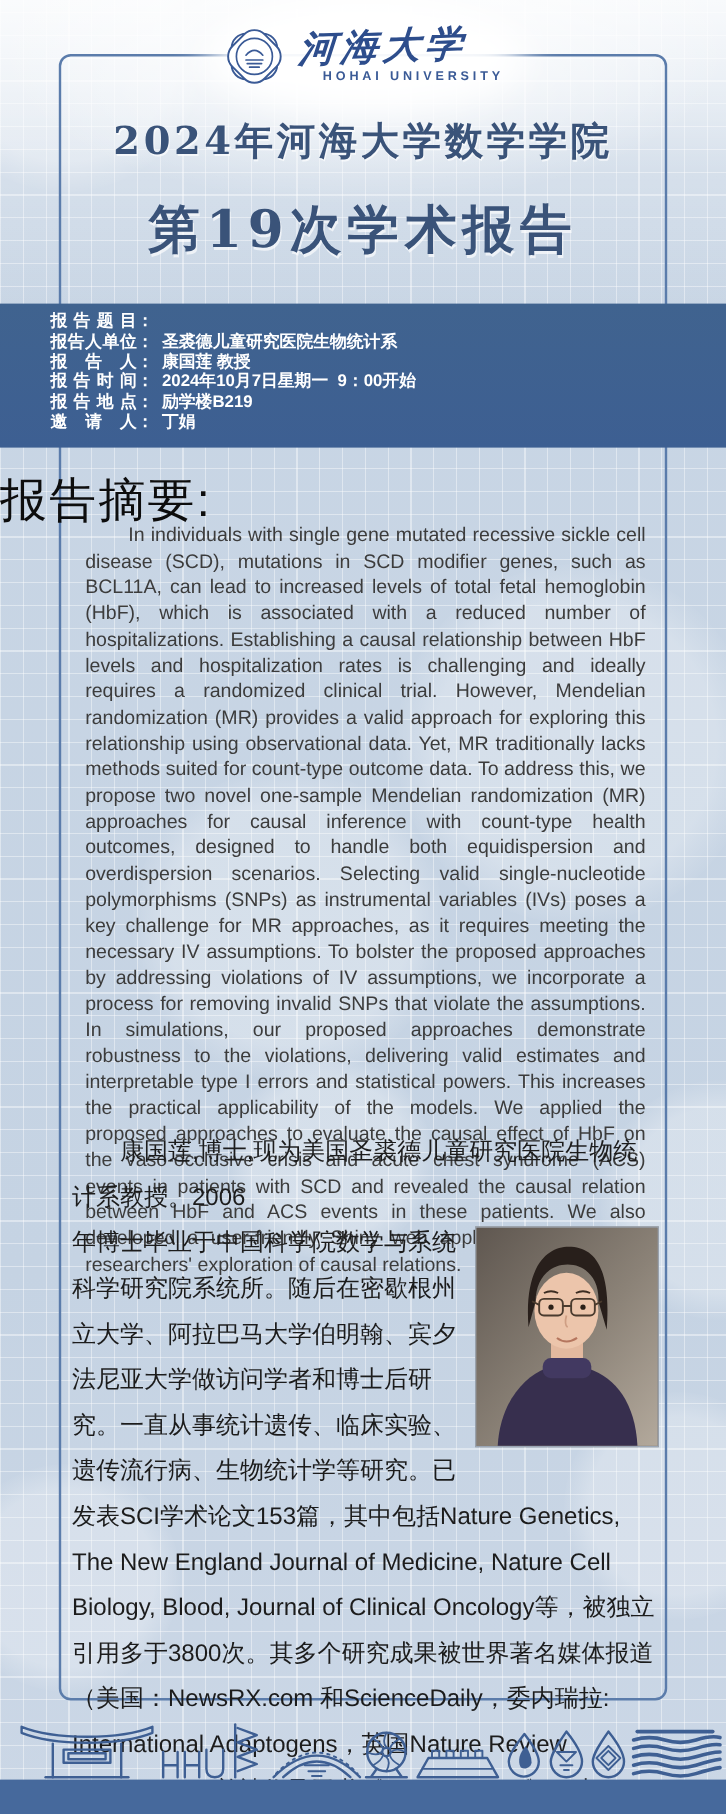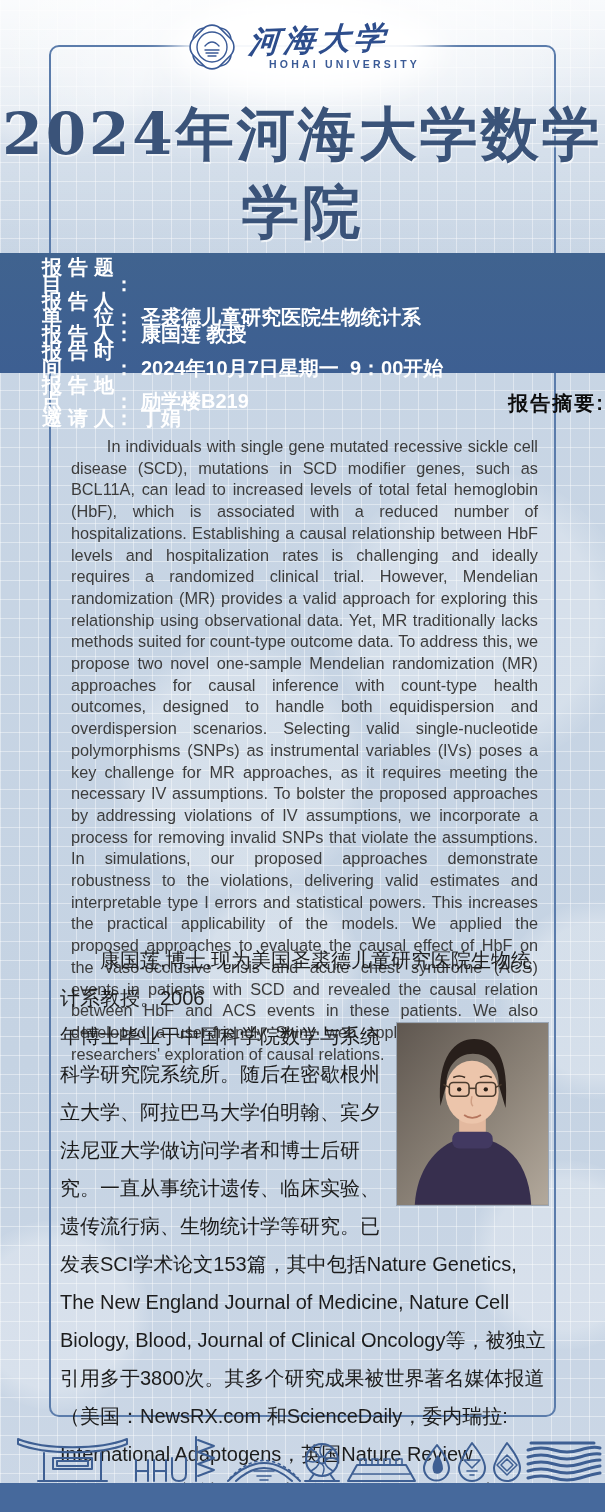--- a/index.html
+++ b/index.html
@@ -32,34 +32,34 @@
   .seal { width:54px; height:54px; }
   .uni-names { display:flex; flex-direction:column; align-items:flex-start; }
   .uni-cn { font-family:"DejaVu Serif", serif; font-style:italic; font-weight:bold;
     font-size:31px; color:#2d4d8c; letter-spacing:4px; transform:skewX(-6deg) rotate(-2deg); line-height:1; }
   .uni-en { font-size:10.5px; font-weight:bold; color:#3a5a96; letter-spacing:3.2px; margin-top:3px;margin-left:20px; }
 
   
   .title-block { position:absolute; left:0; right:0; top:96px; text-align:center;
     font-family:"DejaVu Serif", serif; font-weight:bold; color:#3a5379;
     text-shadow:1px 2px 0 rgba(255,255,255,.65); }
-  .title-line1 { font-size:58px; letter-spacing:3px; }
+  .title-line1 { font-size:32px; letter-spacing:3px; }
   .title-line2 { font-size:43px; letter-spacing:5px; margin-top:23px; }
 
   
   .info-band { position:absolute; left:0; top:253px; width:605px; height:120px;
     background:linear-gradient(180deg,#40638f,#3d5f92); color:#fff; padding:6px 18px 0 42px; }
-  .info-row { display:flex; align-items:flex-end; font-size:20px; line-height:16.8px; font-weight:bold; }
+  .info-row { display:flex; align-items:flex-end; font-size:14px; line-height:16.8px; font-weight:bold; }
   .info-label { display:inline-block; width:72px; text-align:justify; text-align-last:justify; flex:none; }
   .info-colon { flex:none; }
   .info-value { flex:1; padding-left:7px; white-space:pre-wrap; }
 
   
-  .abstract-heading, .bio-heading { position:absolute; left:0; right:0; text-align:right;
-    font-size:20px; font-weight:bold; color:#0d0d0d; letter-spacing:2px; }
+  .abstract-heading, .bio-heading { position:absolute; left:0; right:0; text-align:left;
+    font-size:39px; font-weight:normal; color:#0d0d0d; letter-spacing:2px; }
   .abstract-heading { top:390px; }
   .abstract-text { position:absolute; left:71px; top:436px; width:467px;
     font-size:16.3px; line-height:21.7px; color:#3c3c3c; text-align:justify; }
   .abstract-text .indent { display:inline-block; width:2.2em; }
 
   
   .bio-heading { top:893px; }
   .bio-block { position:absolute; left:60px; top:941px; width:489px;
     font-size:20px; line-height:38px; color:#1c1c1c; }
   .bio-intro { text-indent:2em; }

